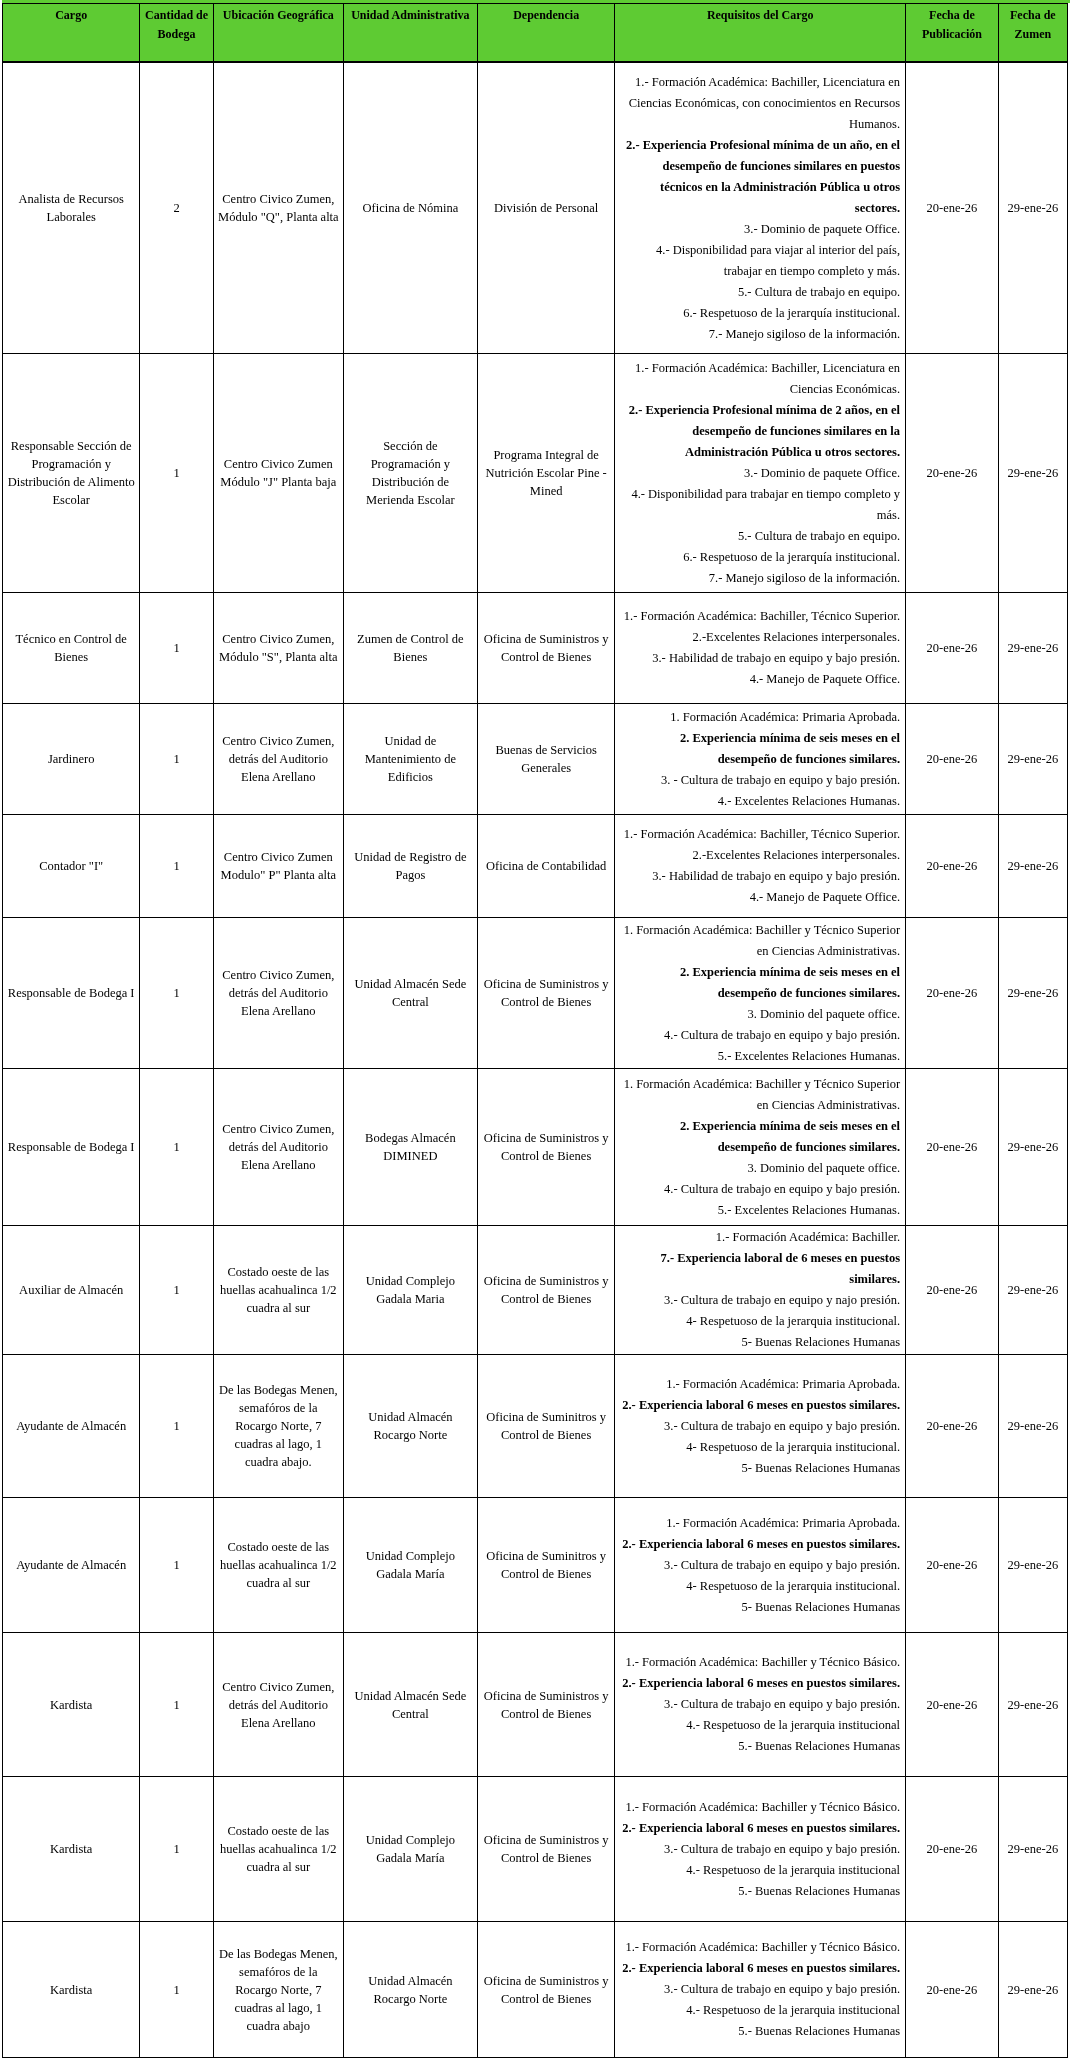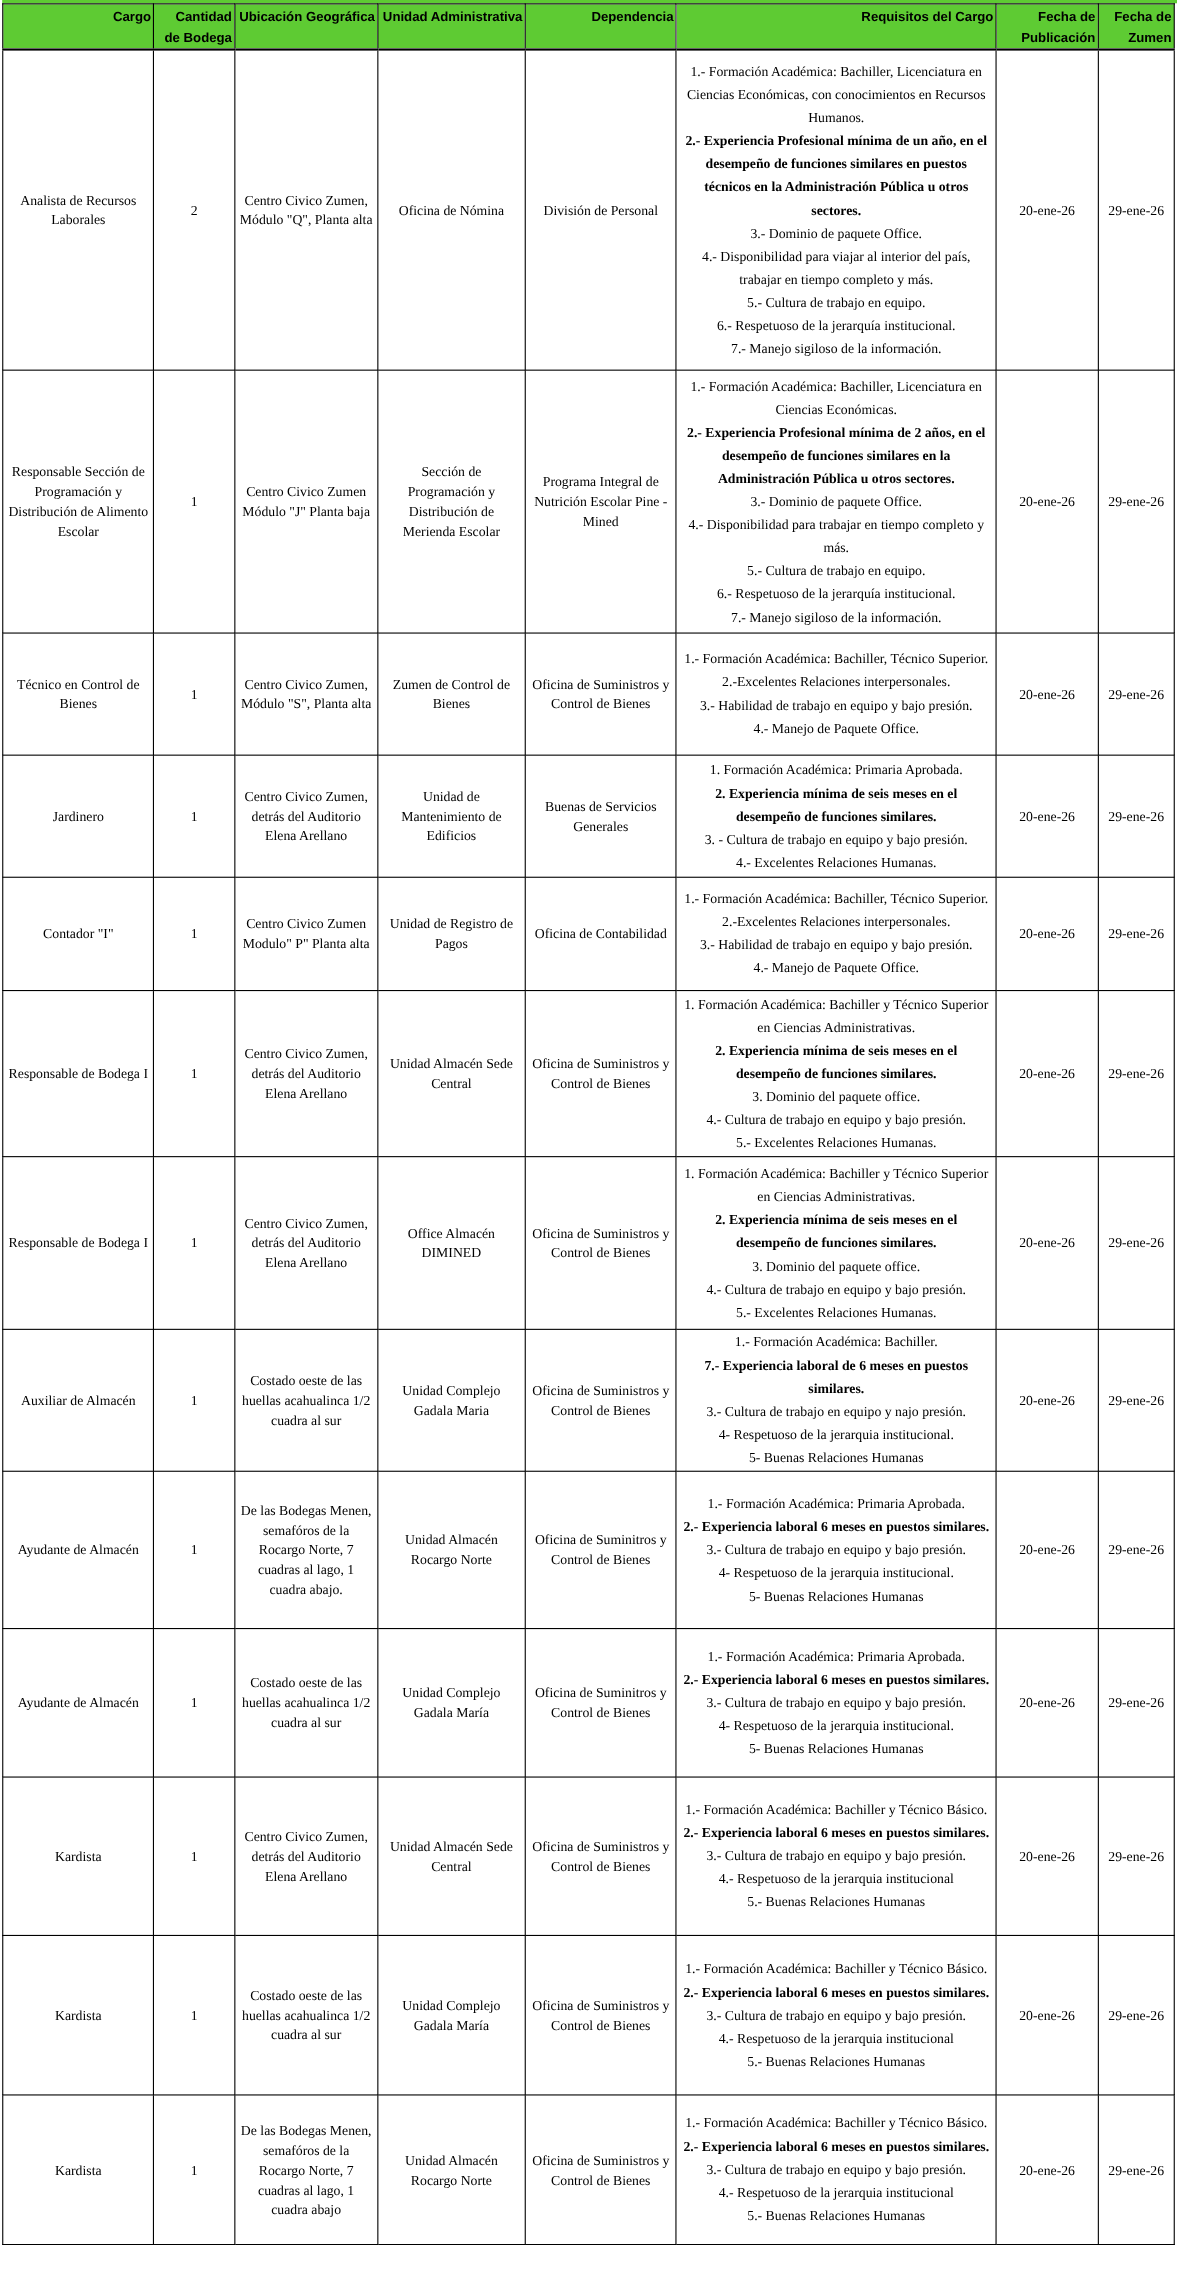--- a/index.html
+++ b/index.html
@@ -19,38 +19,38 @@
     width:1066px;
     margin-left:2px;
   }
   th,td{
     border:1px solid var(--border);
     overflow:hidden;
     word-wrap:break-word;
   }
   th{
     background:var(--header-bg);
-    font-family:Liberation Sans, sans-serif;
+    font-family:Liberation Serif, serif;
     font-weight:bold;
     font-size:12px;
-    text-align:right;
+    text-align:center;
     vertical-align:top;
     height:38px;
     line-height:19px;
-    padding:2px 2px 0 2px;
+    padding:2px 2px 17px 2px;
     border-bottom-width:2px;
   }
   td{
     font-size:12.5px;
     vertical-align:middle;
     padding:1px 3px;
     background:#fff;
   }
   td.c{ text-align:center; line-height:18px; }
-  td.req{ text-align:center; line-height:21px; padding:0 5px;margin-left:14px; }
+  td.req{ text-align:right; line-height:21px; padding:0 5px;margin-left:14px; }
   td.req .b{ font-weight:bold; }
   
   tbody tr:nth-child(1) td{height:288px;}
   tbody tr:nth-child(2) td{height:236px;}
   tbody tr:nth-child(3) td{height:108px;}
   tbody tr:nth-child(4) td{height:108px;}
   tbody tr:nth-child(5) td{height:100px;}
   tbody tr:nth-child(6) td{height:148px;}
   tbody tr:nth-child(7) td{height:154px;}
   tbody tr:nth-child(8) td{height:126px;}
@@ -191,21 +191,21 @@
           <div>4.- Cultura de trabajo en equipo y bajo presión.</div>
           <div>5.- Excelentes Relaciones Humanas.</div>
         </td>
     <td class="c">20-ene-26</td>
     <td class="c">29-ene-26</td>
   </tr>
       <tr>
     <td class="c">Responsable de Bodega I</td>
     <td class="c">1</td>
     <td class="c">Centro Civico Zumen, detrás del Auditorio Elena Arellano</td>
-    <td class="c">Office Almacén DIMINED</td>
+    <td class="c">Bodegas Almacén DIMINED</td>
     <td class="c">Oficina de Suministros y Control de Bienes</td>
     <td class="req">
           <div>1. Formación Académica: Bachiller y Técnico Superior en Ciencias Administrativas.</div>
           <div class="b">2. Experiencia mínima de seis meses en el desempeño de funciones similares.</div>
           <div>3. Dominio del paquete office.</div>
           <div>4.- Cultura de trabajo en equipo y bajo presión.</div>
           <div>5.- Excelentes Relaciones Humanas.</div>
         </td>
     <td class="c">20-ene-26</td>
     <td class="c">29-ene-26</td>

